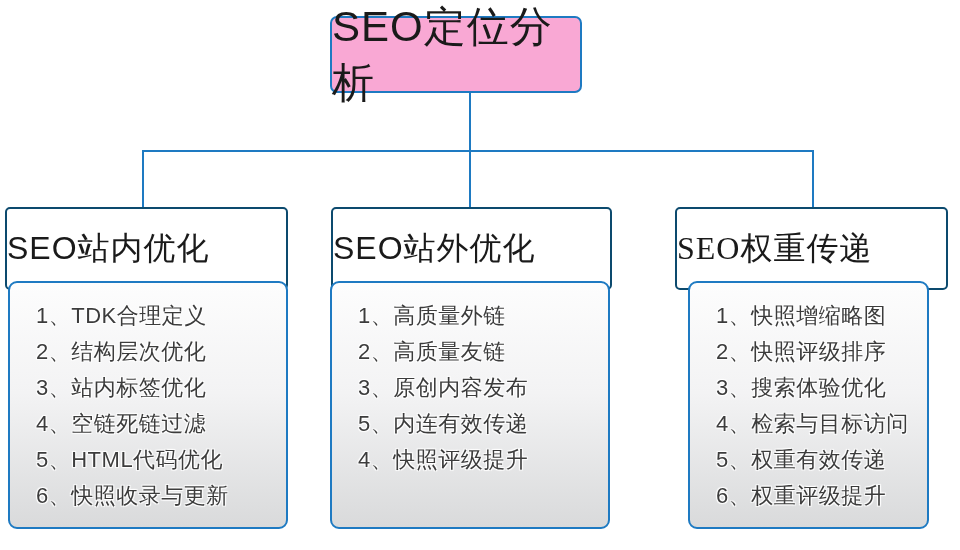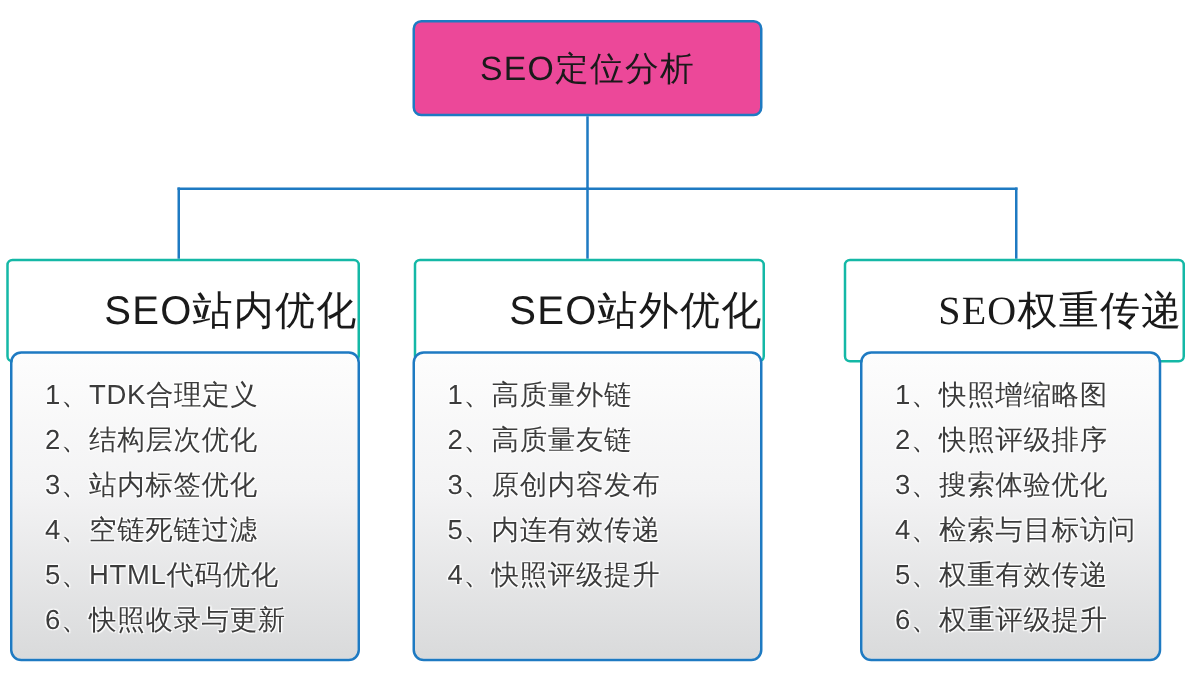--- a/index.html
+++ b/index.html
@@ -3,45 +3,45 @@
 <meta charset="utf-8">
 <style>
   * { margin: 0; padding: 0; box-sizing: border-box; }
   html, body { width: 960px; height: 550px; background: #ffffff; overflow: hidden; }
   body { font-family: "Liberation Sans", "DejaVu Sans", sans-serif; }
 
   .canvas { position: relative; width: 960px; height: 550px; background: #ffffff; }
 
   
   .root-node {
-    position: absolute; left: 330px; top: 16px; width: 280px; height: 77px;
-    background: #ec4899;
+    position: absolute; left: 330px; top: 16px; width: 252px; height: 77px;
+    background: #f9a8d4;
     border: 2px solid #1e7ac2;
     border-radius: 7px;
     display: flex; align-items: center; justify-content: center;
-    font-size: 27px; color: #1a1a1a; font-weight: 400; letter-spacing: 1px;
+    font-size: 42px; color: #1a1a1a; font-weight: 400; letter-spacing: 1px;
   }
 
   
   .line { position: absolute; background: #1e7ac2; }
   .line.v { width: 2px; }
   .line.h { height: 2px; }
   .line-root-drop   { left: 469px; top: 93px;  height: 58px; }
   .line-horizontal  { left: 142px; top: 150px; width: 672px; }
   .line-drop-left   { left: 142px; top: 150px; height: 57px; }
   .line-drop-mid    { left: 469px; top: 150px; height: 57px; }
   .line-drop-right  { left: 812px; top: 150px; height: 57px; }
 
   
   .col-header {
     position: absolute; top: 207px; height: 83px;
     background: #ffffff;
-    border: 2px solid #14b8a6;
+    border: 2px solid #0c4a6e;
     border-radius: 5px;
-    display: flex; align-items: center; justify-content: flex-end;
+    display: flex; align-items: center; justify-content: flex-start;
     font-size: 32px; color: #1a1a1a; font-weight: 400; letter-spacing: 1px;
   }
   .col-header.c1 { left: 5px;   width: 283px; }
   .col-header.c2 { left: 331px; width: 281px; }
   .col-header.c3 { left: 675px; width: 273px; font-family: Liberation Serif, serif; }
 
   
   .list-panel {
     position: absolute; top: 281px; height: 248px;
     background: linear-gradient(180deg, #fdfdfd 0%, #f3f3f4 45%, #d9dadb 100%);

